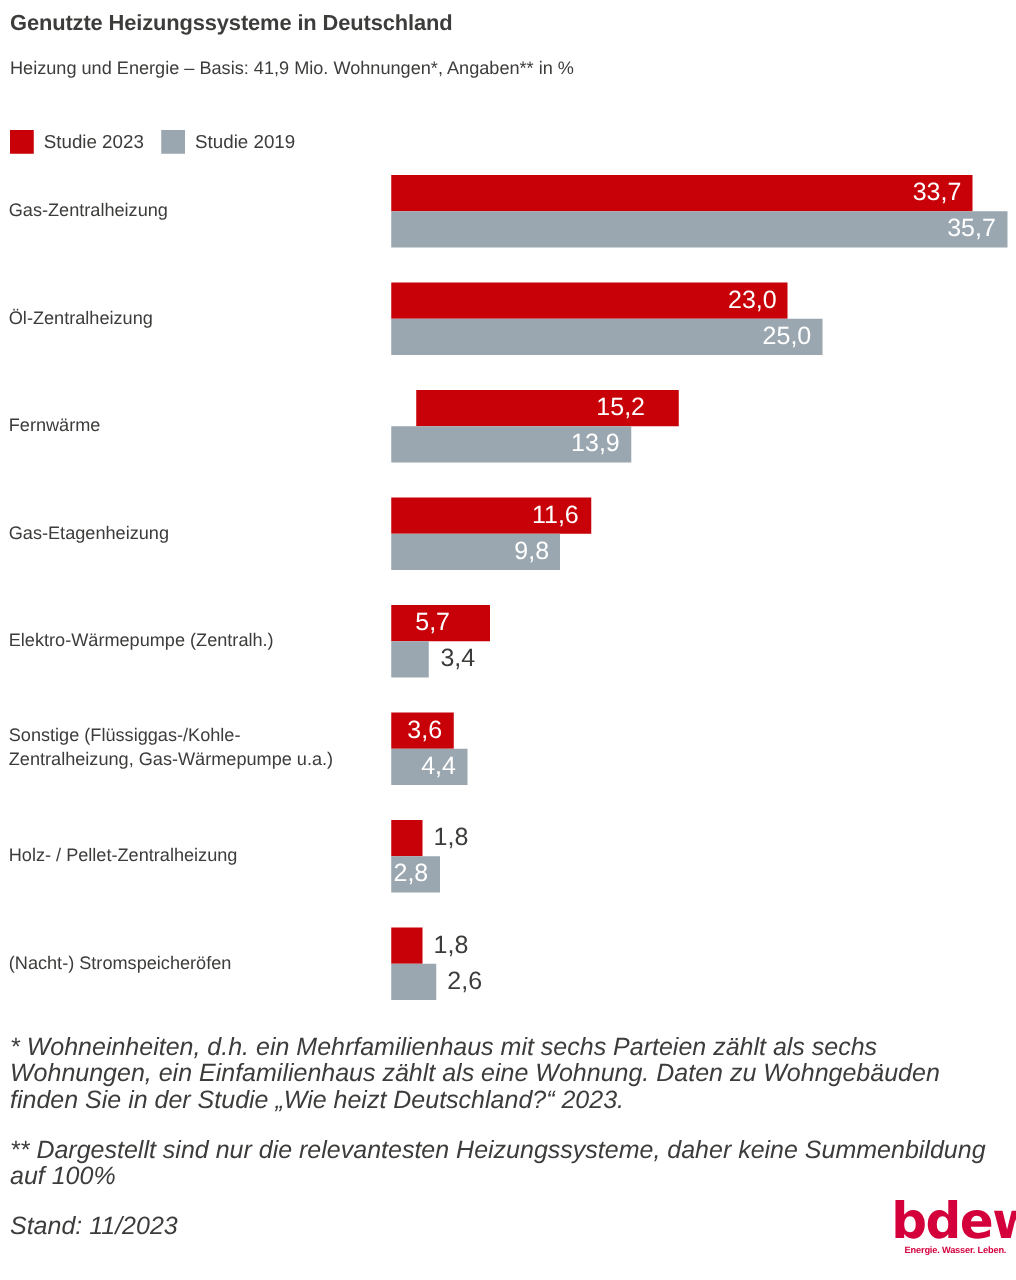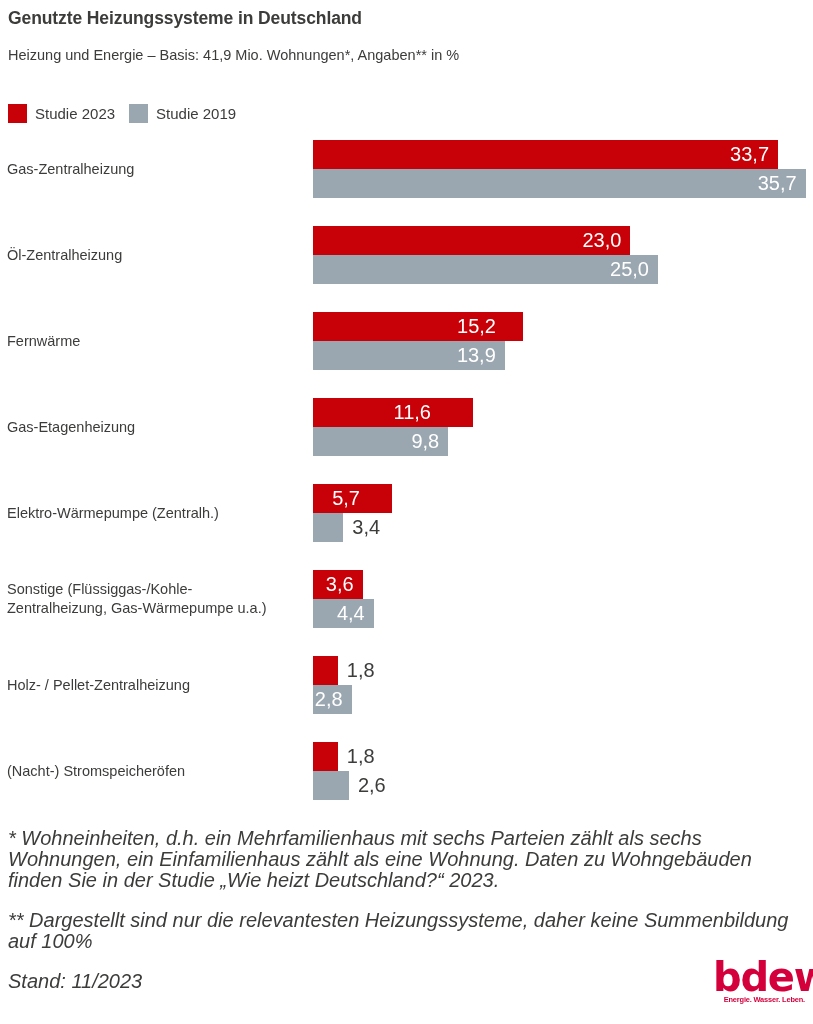--- a/index.html
+++ b/index.html
@@ -234,36 +234,36 @@
             <div style="position: absolute; left: 0px; top: 0px; width: 345px; height: 29px; background: rgb(154, 167, 176);"></div>
             <span class="bar-value inside">25,0</span>
           </div>
         </div>
       </div>
       <div class="row" style="top: 172px;">
         <div class="row-label">
           <span>Fernwärme</span>
         </div>
         <div class="bars">
-          <div class="bar-line r1" style="width: 192px;">
+          <div class="bar-line r1" style="width: 192px; margin-left: 20px;">
             <div style="position: absolute; left: 0px; top: 0px; width: 209.76px; height: 29px; background: rgb(200, 0, 7);"></div>
             <span class="bar-value inside">15,2</span>
           </div>
           <div class="bar-line r2" style="width: 191.82px;">
             <div style="position: absolute; left: 0px; top: 0px; width: 191.82px; height: 29px; background: rgb(154, 167, 176);"></div>
             <span class="bar-value inside">13,9</span>
           </div>
         </div>
       </div>
       <div class="row" style="top: 258px;">
         <div class="row-label">
           <span>Gas-Etagenheizung</span>
         </div>
         <div class="bars">
-          <div class="bar-line r1" style="width: 127px;">
+          <div class="bar-line r1" style="width: 127px; padding-left: 32px;">
             <div style="position: absolute; left: 0px; top: 0px; width: 160.08px; height: 29px; background: rgb(200, 0, 7);"></div>
             <span class="bar-value inside">11,6</span>
           </div>
           <div class="bar-line r2" style="width: 135.24px;">
             <div style="position: absolute; left: 0px; top: 0px; width: 135.24px; height: 29px; background: rgb(154, 167, 176);"></div>
             <span class="bar-value inside">9,8</span>
           </div>
         </div>
       </div>
       <div class="row" style="top: 344px;">

